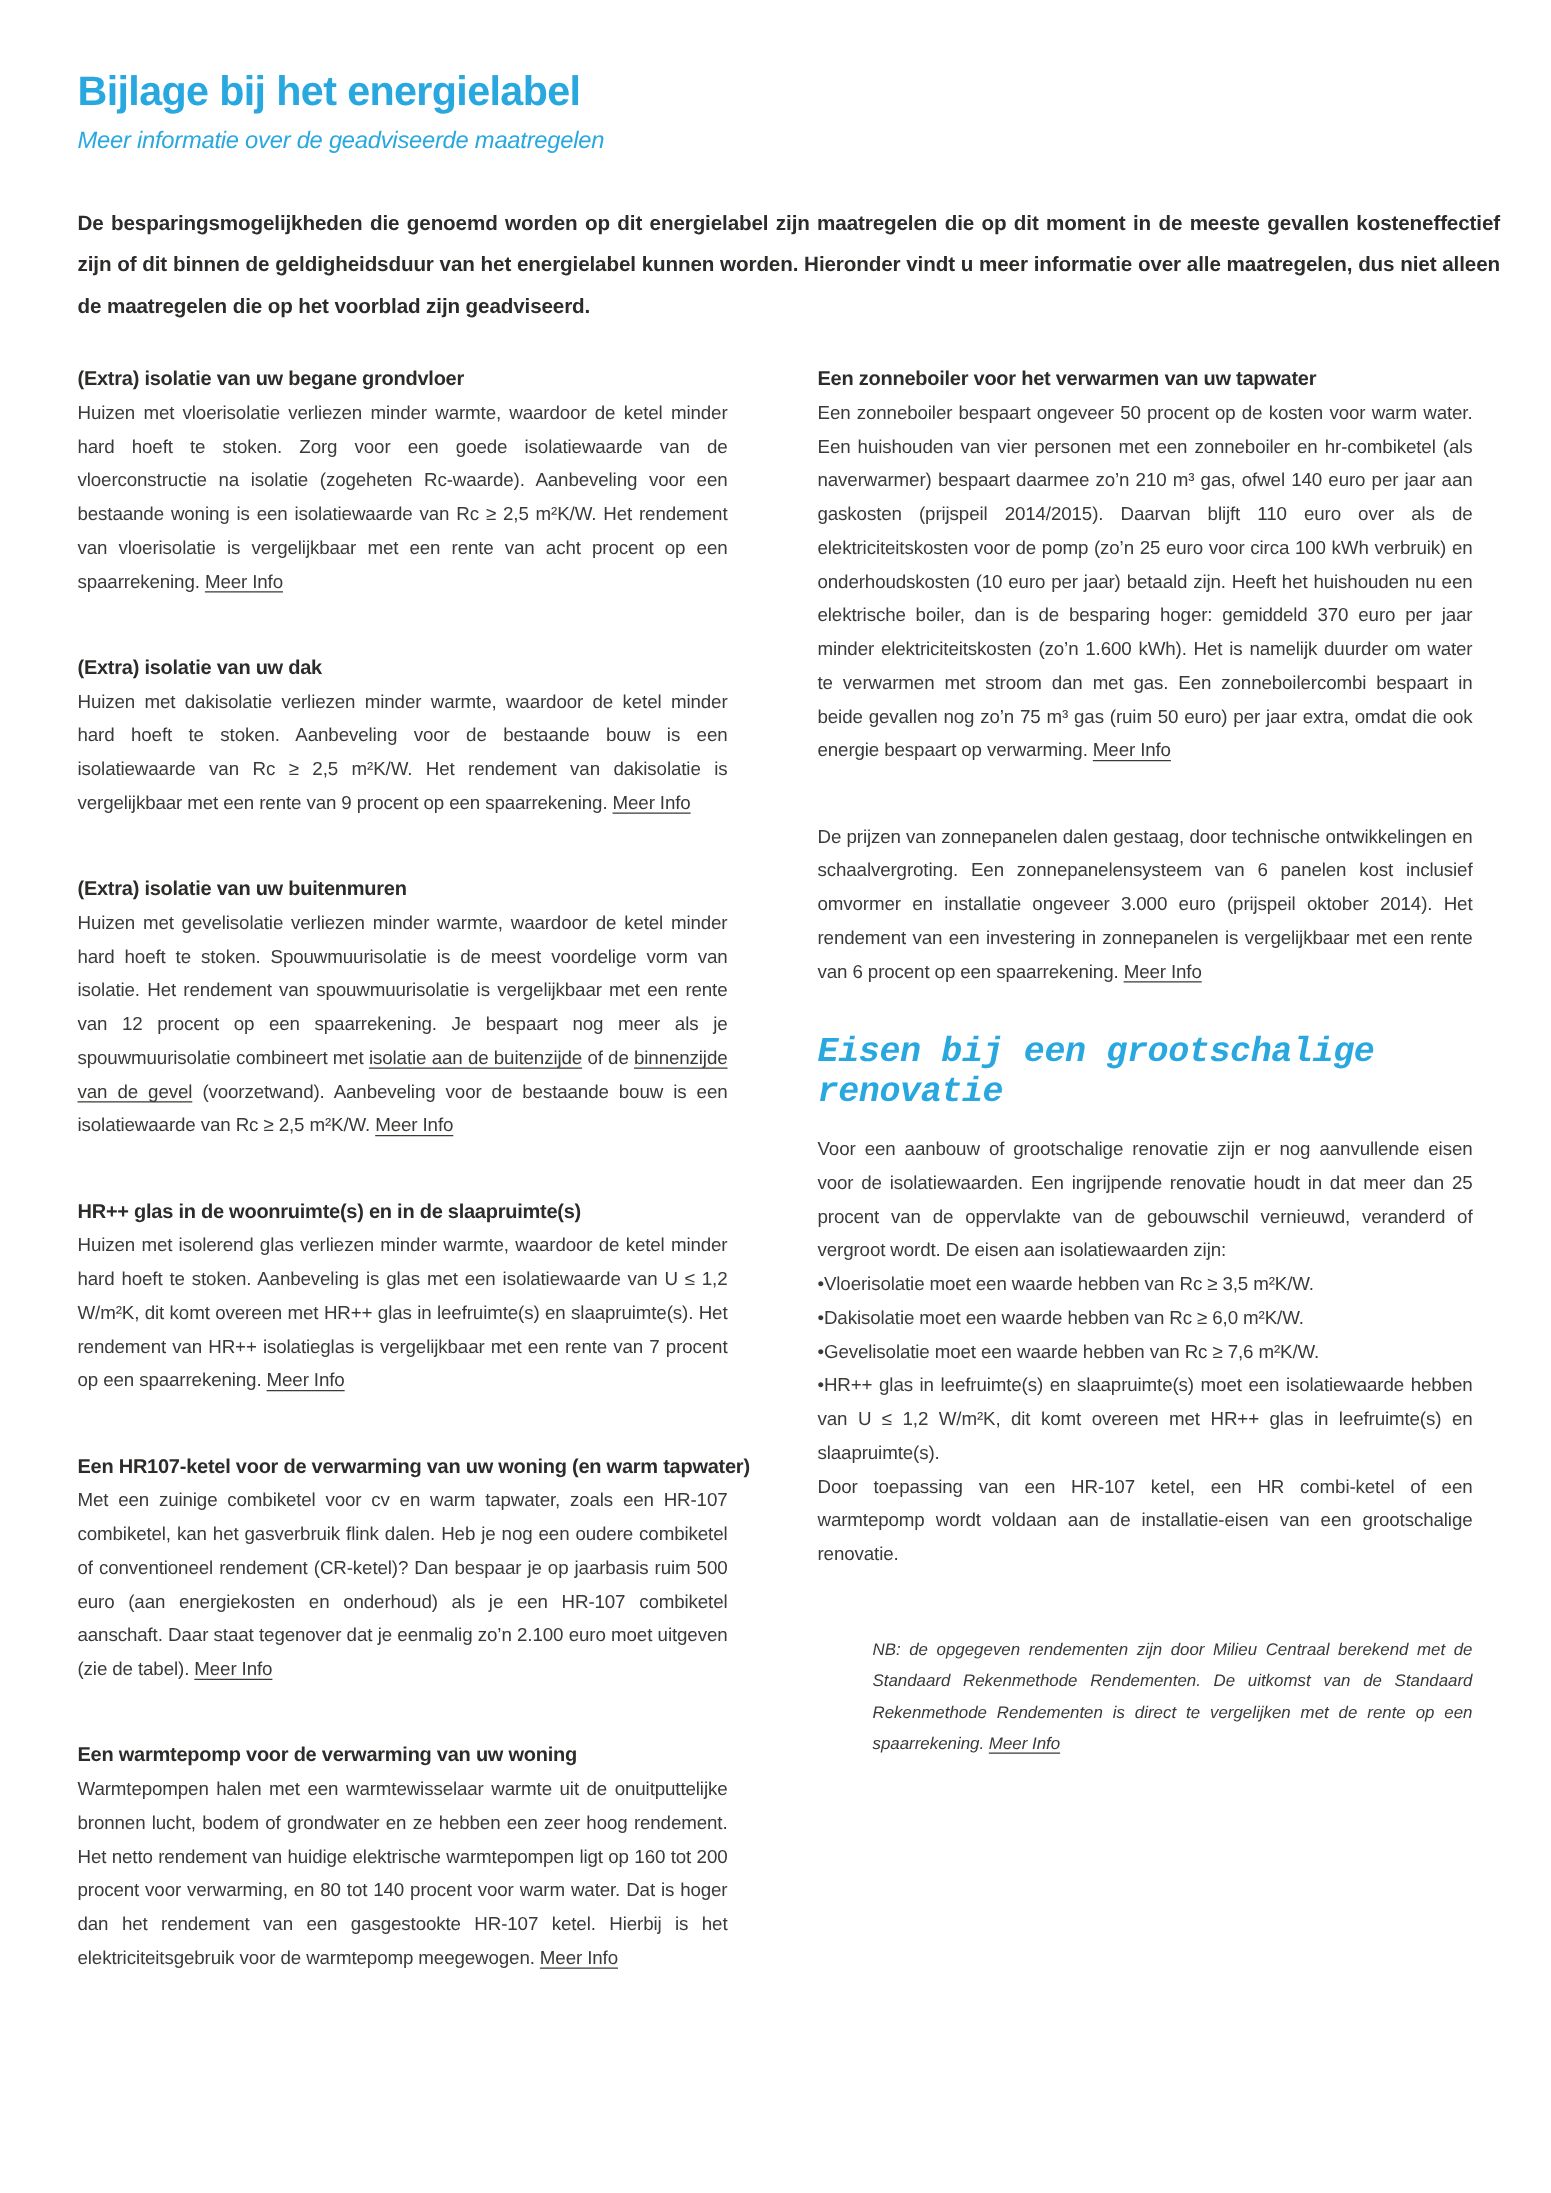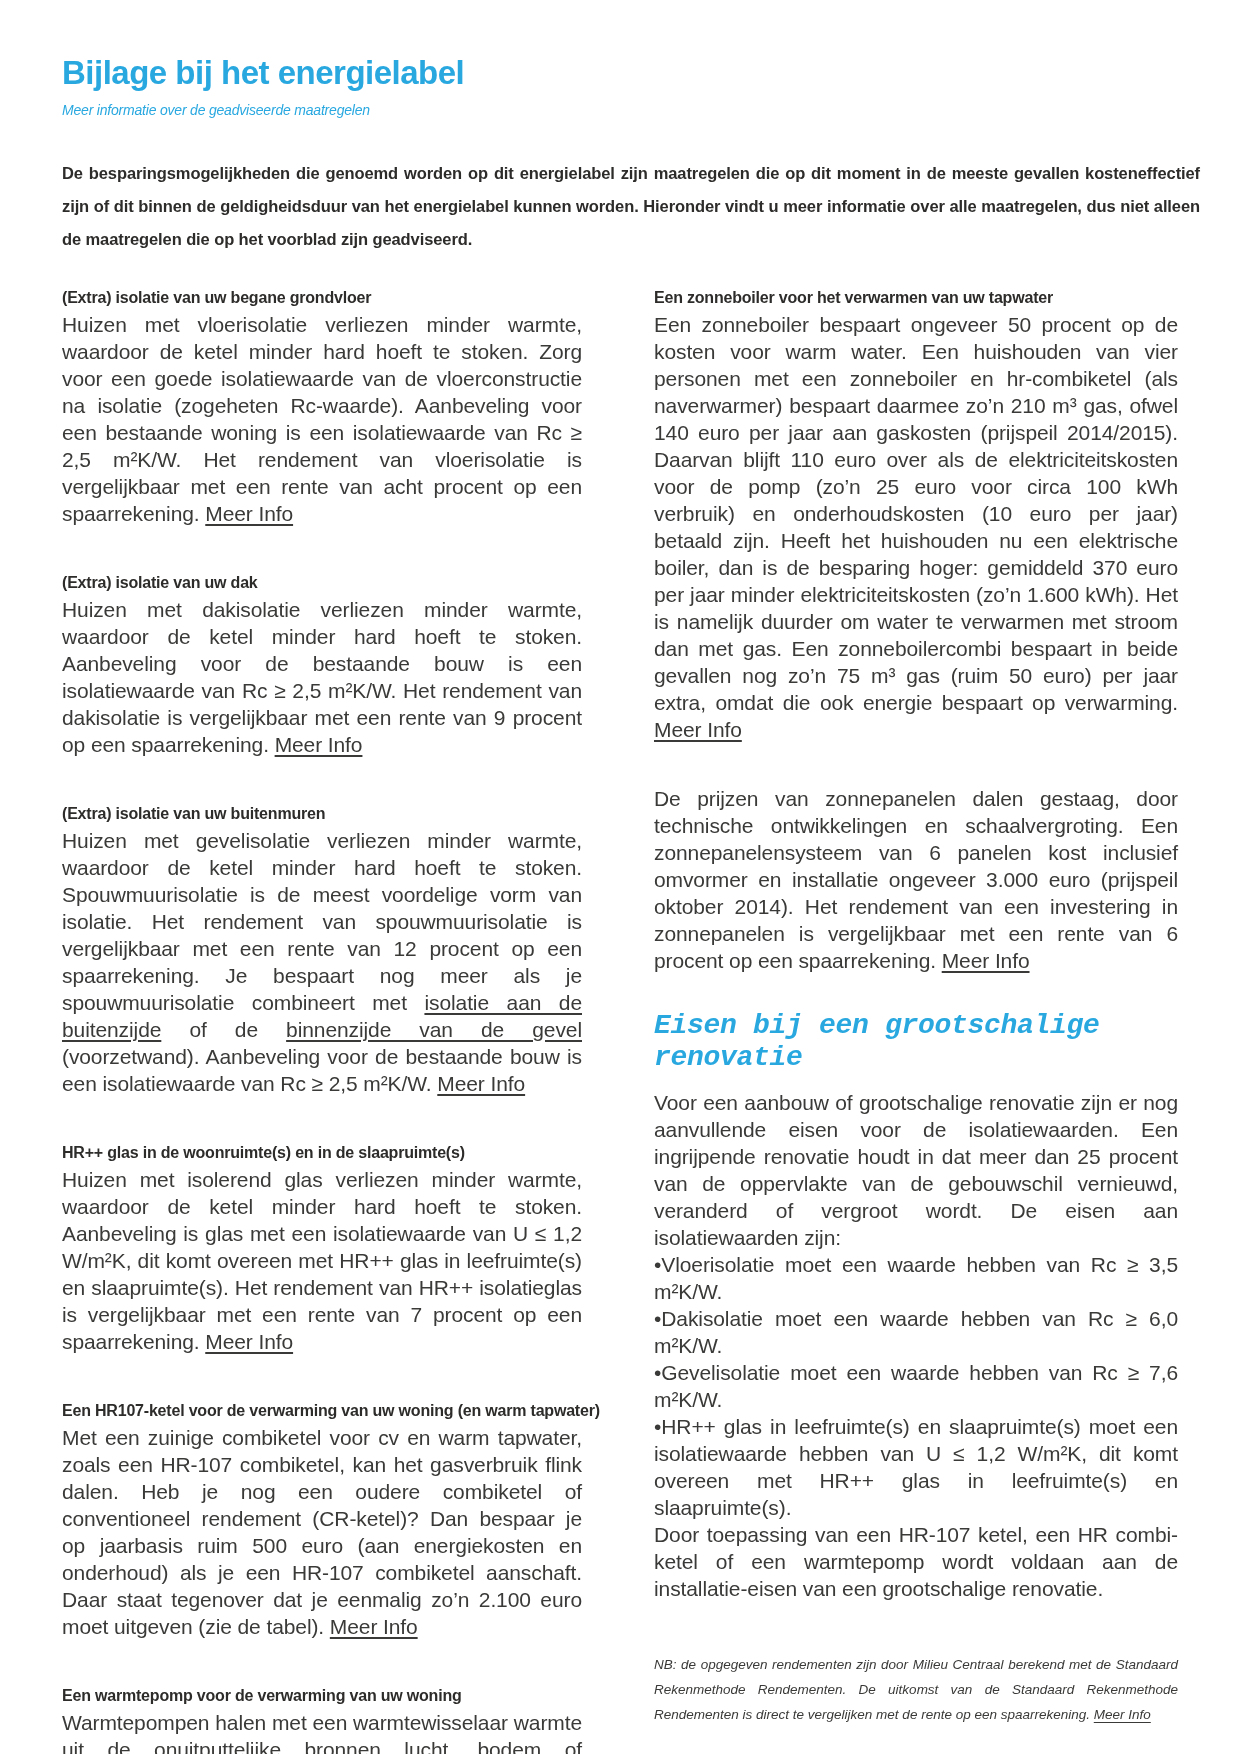--- a/index.html
+++ b/index.html
@@ -11,56 +11,56 @@
     -webkit-font-smoothing:antialiased;
   }
   .page { padding:55px 41px 0 62px; }
 
   .title {
     color:var(--accent,#29a8e0);
     font-size:33px; font-weight:700; letter-spacing:-0.5px; line-height:1.1;
   }
   .subtitle {
     color:var(--accent,#29a8e0);
-    font-size:14px; font-style:italic; font-weight:500; margin-top:11px; letter-spacing:-0.2px;
+    font-size:19px; font-style:italic; font-weight:500; margin-top:11px; letter-spacing:-0.2px;
   }
   .intro {
     margin-top:39px;
     font-size:16.5px; font-weight:700; line-height:33px;
     text-align:justify; color:var(--heading-text,#2d2c2b); letter-spacing:-0.1px;
   }
 
   .columns { display:flex; gap:72px; margin-top:28px; }
   .col-left  { width:520px; flex:none; }
   .col-right { width:524px; flex:none; }
 
   .sec + .sec { margin-top:42px; }
   .sec h3 {
     font-size:16px; font-weight:700; line-height:27px;
     color:var(--heading-text,#2d2c2b);
     white-space:nowrap; letter-spacing:-0.2px;
   }
   .body {
-    font-size:21px; line-height:27px; text-align:justify;
+    font-size:15px; line-height:27px; text-align:justify;
     color:var(--body-text,#3a3a39); letter-spacing:-0.1px;
   }
   .link {
     color:inherit; text-decoration:underline; text-underline-offset:3px;
     cursor:pointer;
   }
 
   .blue-h {
     color:var(--accent,#29a8e0);
     font-size:28px; font-weight:700; font-style:italic;
     letter-spacing:-0.3px; margin-bottom:14px; line-height:1.15;font-family:Liberation Mono, monospace;
   }
   .sec-renovation { margin-top:36px !important; }
   .bullet::before { content:"\2022 "; }
 
-  .sec-nb { margin-top:50px !important; }
+  .sec-nb { margin-top:50px !important;margin-left:44px; }
   .nb {
     font-size:13.5px; font-style:italic; line-height:25px;
     text-align:justify; color:var(--body-text,#3a3a39);
   }
 </style>
 </head>
 <body>
 
 <div class="page">
 

